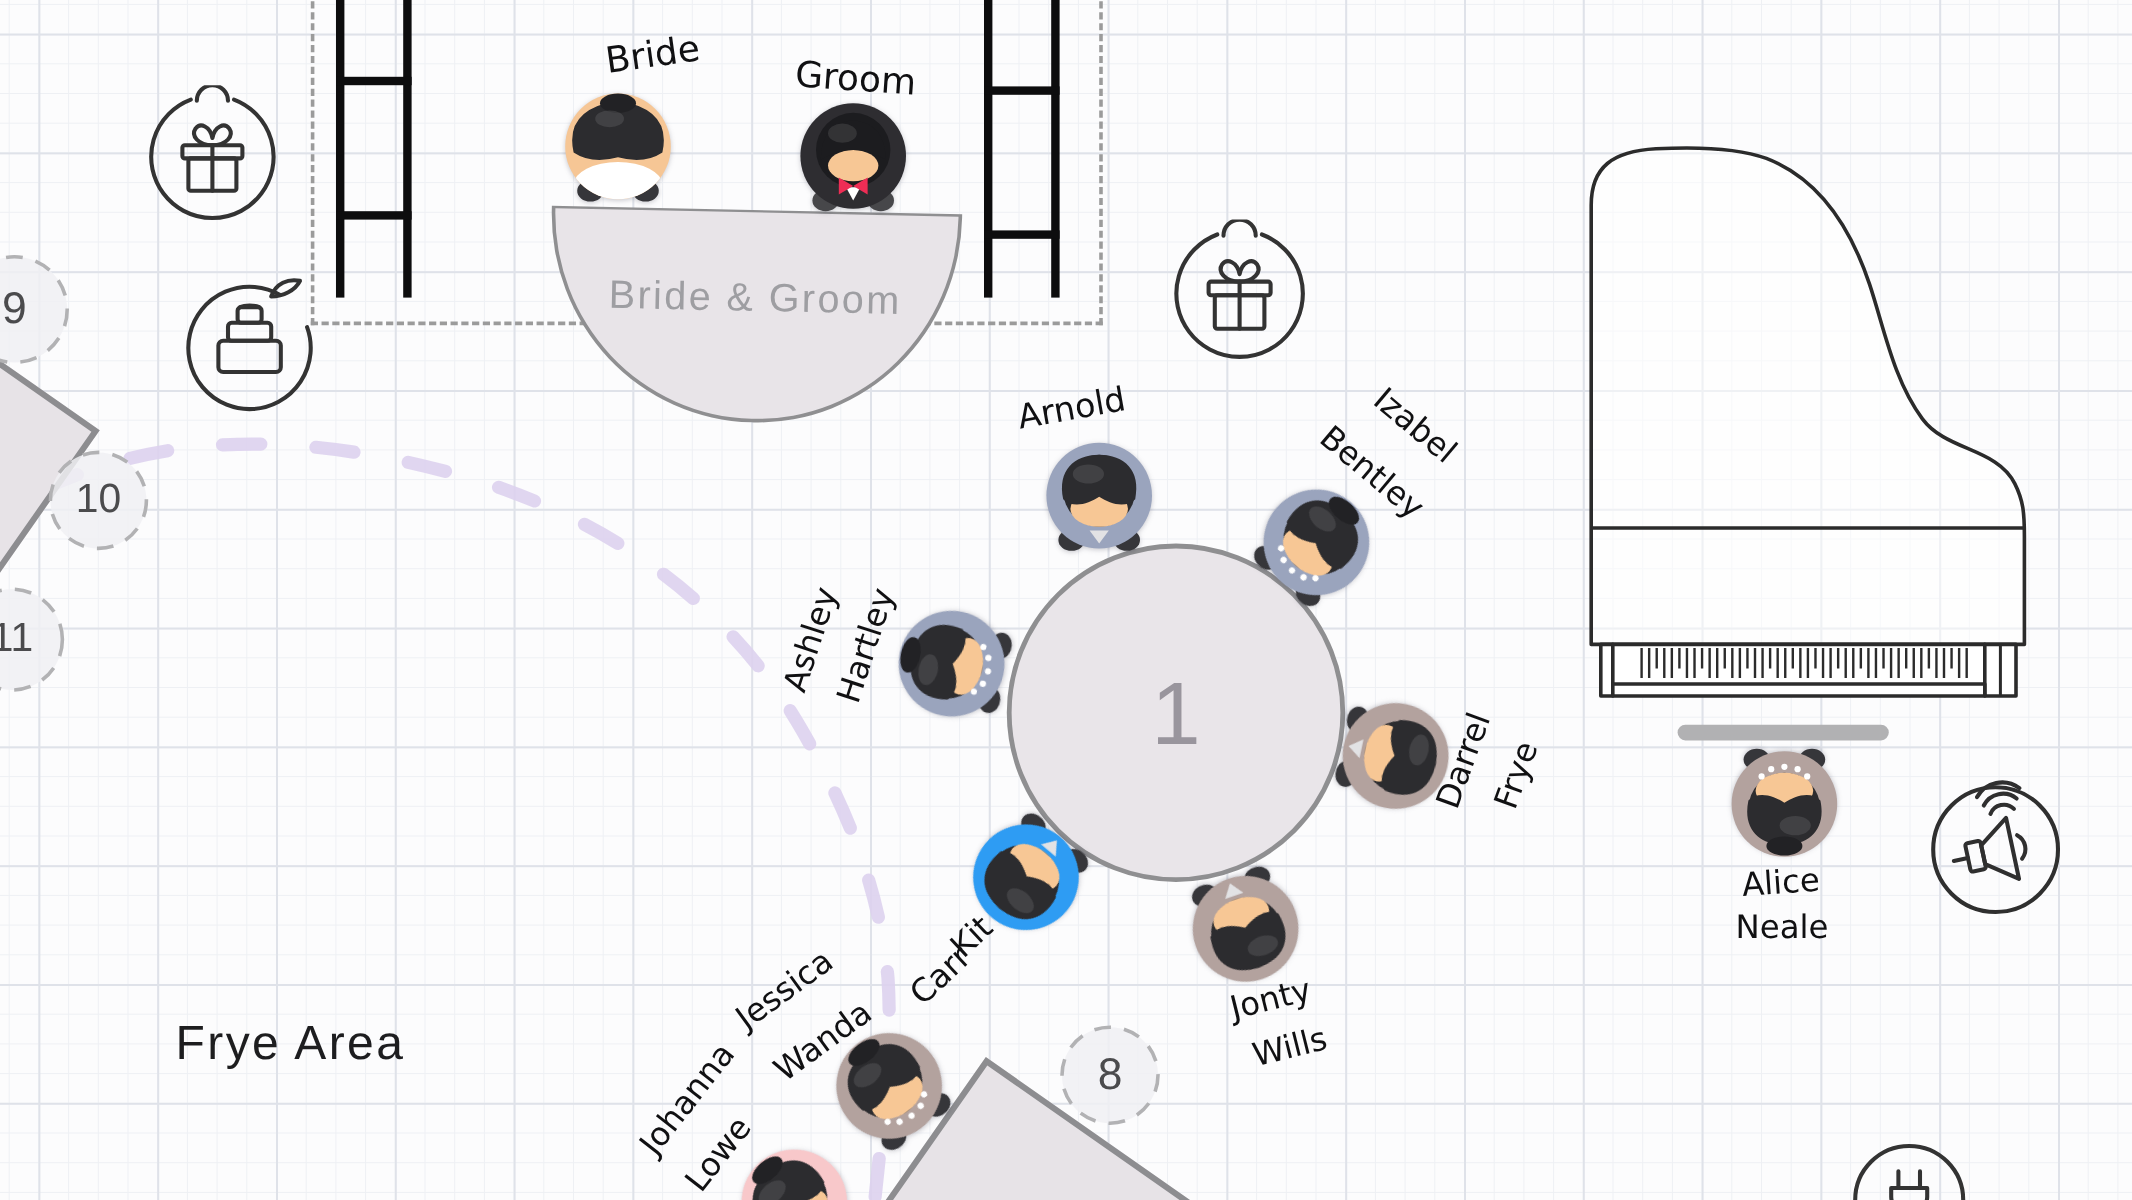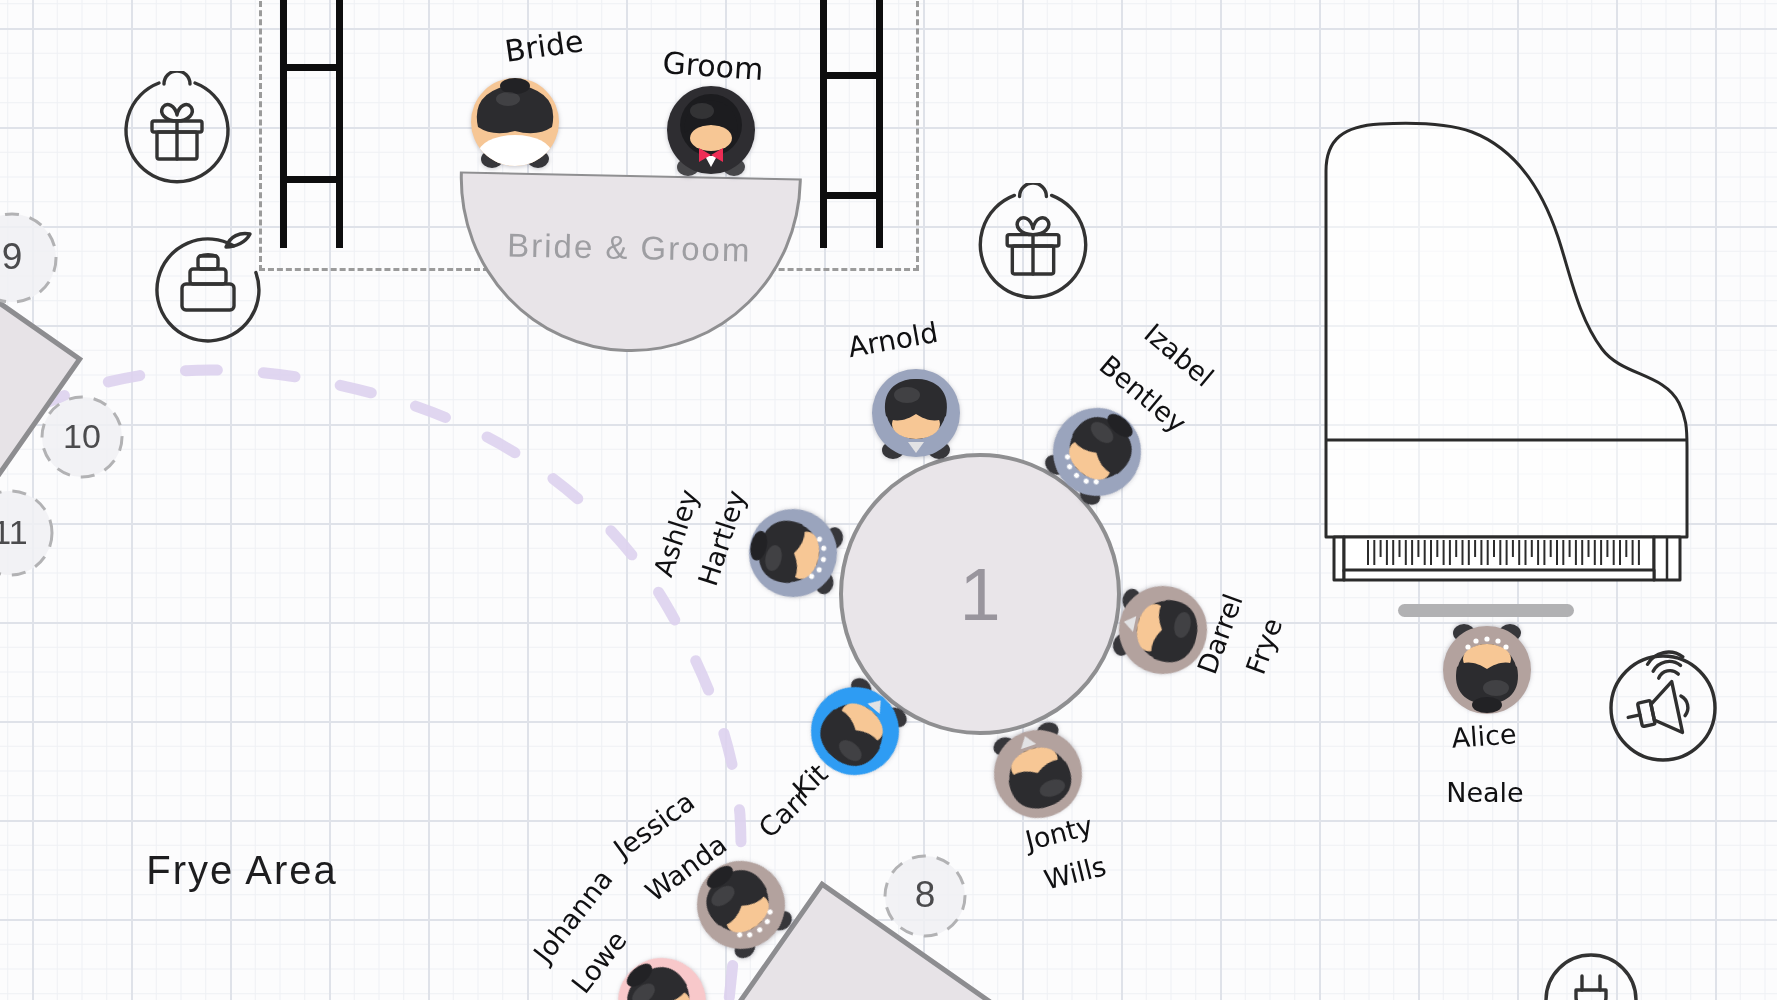--- a/index.html
+++ b/index.html
@@ -105,21 +105,21 @@
     <span class="tnum">1</span>
   </div>
 
   <div id="seats-layer">
       <div class="abs seat" style="left: 12px; top: 258px; width: 96px; height: 96px;">
         <svg width="96" height="96">
          <circle cx="48" cy="48" r="44" fill="rgba(240,240,243,0.85)" stroke="#b2b2b4" stroke-width="3" stroke-dasharray="14 11"></circle>
        </svg>
        <span class="num" style="font-size:37px">9</span>
       </div>
-      <div class="abs seat" style="left: 82px; top: 437px; width: 88px; height: 88px; text-align: right;">
+      <div class="abs seat" style="left: 82px; top: 417px; width: 88px; height: 88px; text-align: right;">
         <svg width="88" height="88">
          <circle cx="44" cy="44" r="40" fill="rgba(240,240,243,0.85)" stroke="#b2b2b4" stroke-width="3" stroke-dasharray="14 11"></circle>
        </svg>
        <span class="num" style="font-size:34px">10</span>
       </div>
       <div class="abs seat" style="left: 10px; top: 533px; width: 92px; height: 92px;">
         <svg width="92" height="92">
          <circle cx="46" cy="46" r="42" fill="rgba(240,240,243,0.85)" stroke="#b2b2b4" stroke-width="3" stroke-dasharray="14 11"></circle>
        </svg>
        <span class="num" style="font-size:34px">11</span>
@@ -480,16 +480,16 @@
       <span class="glabel" style="left: 784px; top: 813px; font-size: 27px; transform: translate(-50%, -50%) rotate(-43deg);">Carr</span>
       <span class="glabel" style="left: 1059px; top: 833px; font-size: 27px; transform: translate(-50%, -50%) rotate(-14deg);">Jonty</span>
       <span class="glabel" style="left: 1075px; top: 873px; font-size: 27px; transform: translate(-50%, -50%) rotate(-14deg);">Wills</span>
       <span class="glabel" style="left: 1220px; top: 634px; font-size: 27px; transform: translate(-50%, -50%) rotate(-70deg);">Darrel</span>
       <span class="glabel" style="left: 1264px; top: 646px; font-size: 27px; transform: translate(-50%, -50%) rotate(-70deg);">Frye</span>
       <span class="glabel" style="left: 654px; top: 825px; font-size: 27px; transform: translate(-50%, -50%) rotate(-36deg);">Jessica</span>
       <span class="glabel" style="left: 686px; top: 868px; font-size: 27px; transform: translate(-50%, -50%) rotate(-36deg);">Wanda</span>
       <span class="glabel" style="left: 573px; top: 916px; font-size: 27px; transform: translate(-50%, -50%) rotate(-52deg);">Johanna</span>
       <span class="glabel" style="left: 599px; top: 962px; font-size: 27px; transform: translate(-50%, -50%) rotate(-52deg);">Lowe</span>
       <span class="glabel" style="left: 1484px; top: 736px; font-size: 27px; transform: translate(-50%, -50%) rotate(-4deg);">Alice</span>
-      <span class="glabel" style="left: 1485px; top: 773px; font-size: 27px; transform: translate(-50%, -50%) rotate(0deg); margin-top: 19px;">Neale</span>
+      <span class="glabel" style="left: 1485px; top: 773px; font-size: 27px; transform: translate(-50%, -50%) rotate(0deg);">Neale</span>
     </div>
 
 </div>
 
 </body></html>

